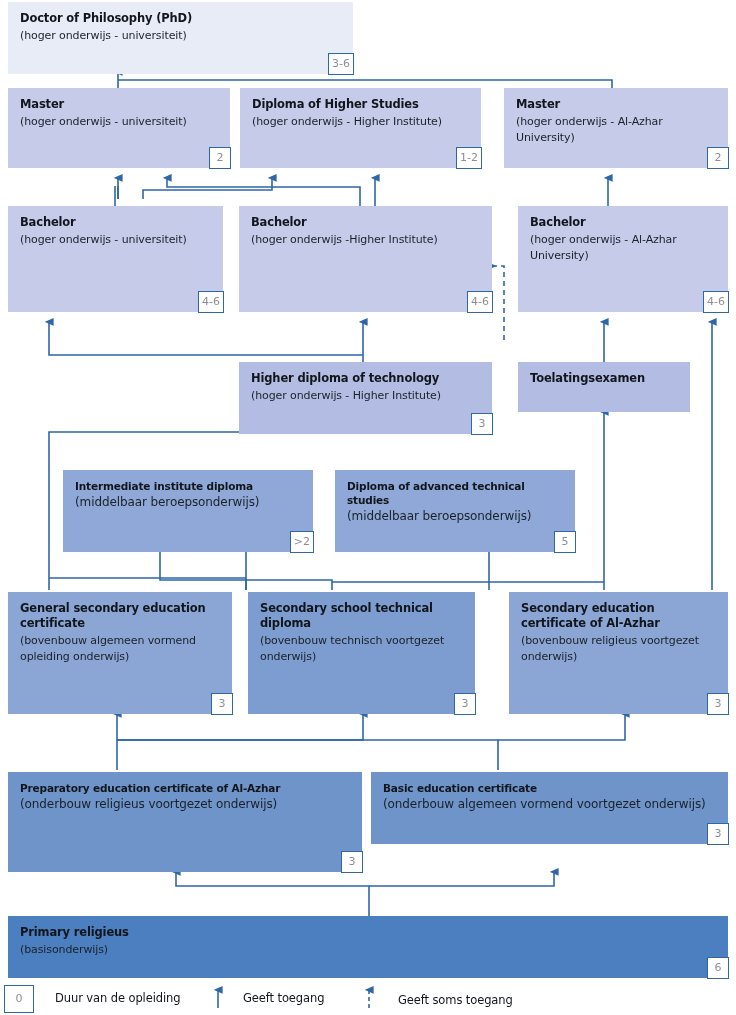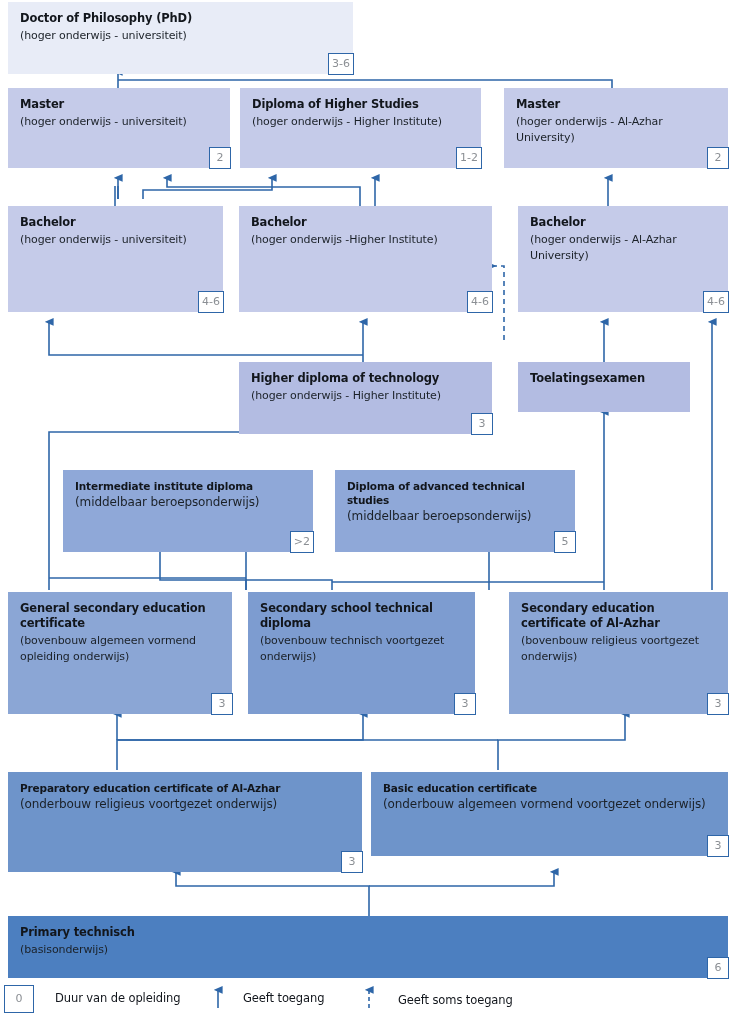--- a/index.html
+++ b/index.html
@@ -261,28 +261,28 @@
     <p class="sub">(bovenbouw religieus voortgezet onderwijs)</p>
     <span class="chip">3</span>
   </div>
 
   <div class="node t-low small" style="left:8px;top:772px;width:354px;height:100px;">
     <p class="title">Preparatory education certificate of Al-Azhar</p>
     <p class="sub">(onderbouw religieus voortgezet onderwijs)</p>
     <span class="chip">3</span>
   </div>
 
-  <div class="node t-low small" style="left:371px;top:772px;width:357px;height:84px;">
+  <div class="node t-low small" style="left:371px;top:772px;width:357px;height:72px;">
     <p class="title">Basic education certificate</p>
     <p class="sub">(onderbouw algemeen vormend voortgezet onderwijs)</p>
     <span class="chip">3</span>
   </div>
 
   <div class="node t-prim" style="left:8px;top:916px;width:720px;height:62px;">
-    <p class="title">Primary technisch</p>
+    <p class="title">Primary religieus</p>
     <p class="sub">(basisonderwijs)</p>
     <span class="chip">6</span>
   </div>
 
   <div id="legend">
     <span class="lg-chip">0</span>
     <span class="lg-label" id="lg-duration">Duur van de opleiding</span>
     <span class="lg-label" id="lg-access">Geeft toegang</span>
     <span class="lg-label" id="lg-some">Geeft soms toegang</span>
   </div>

